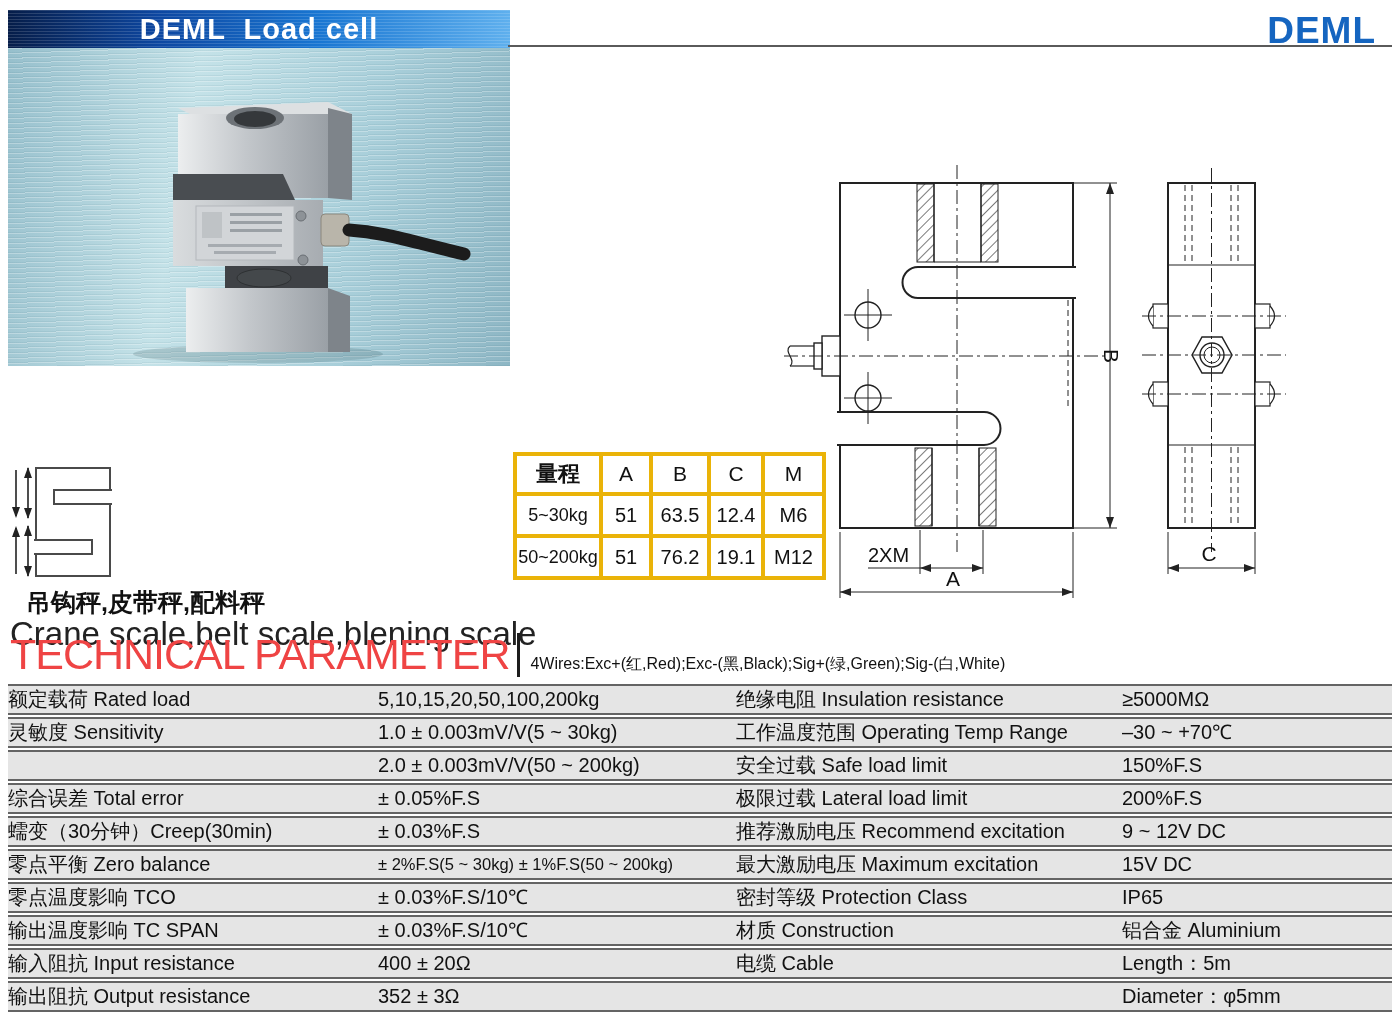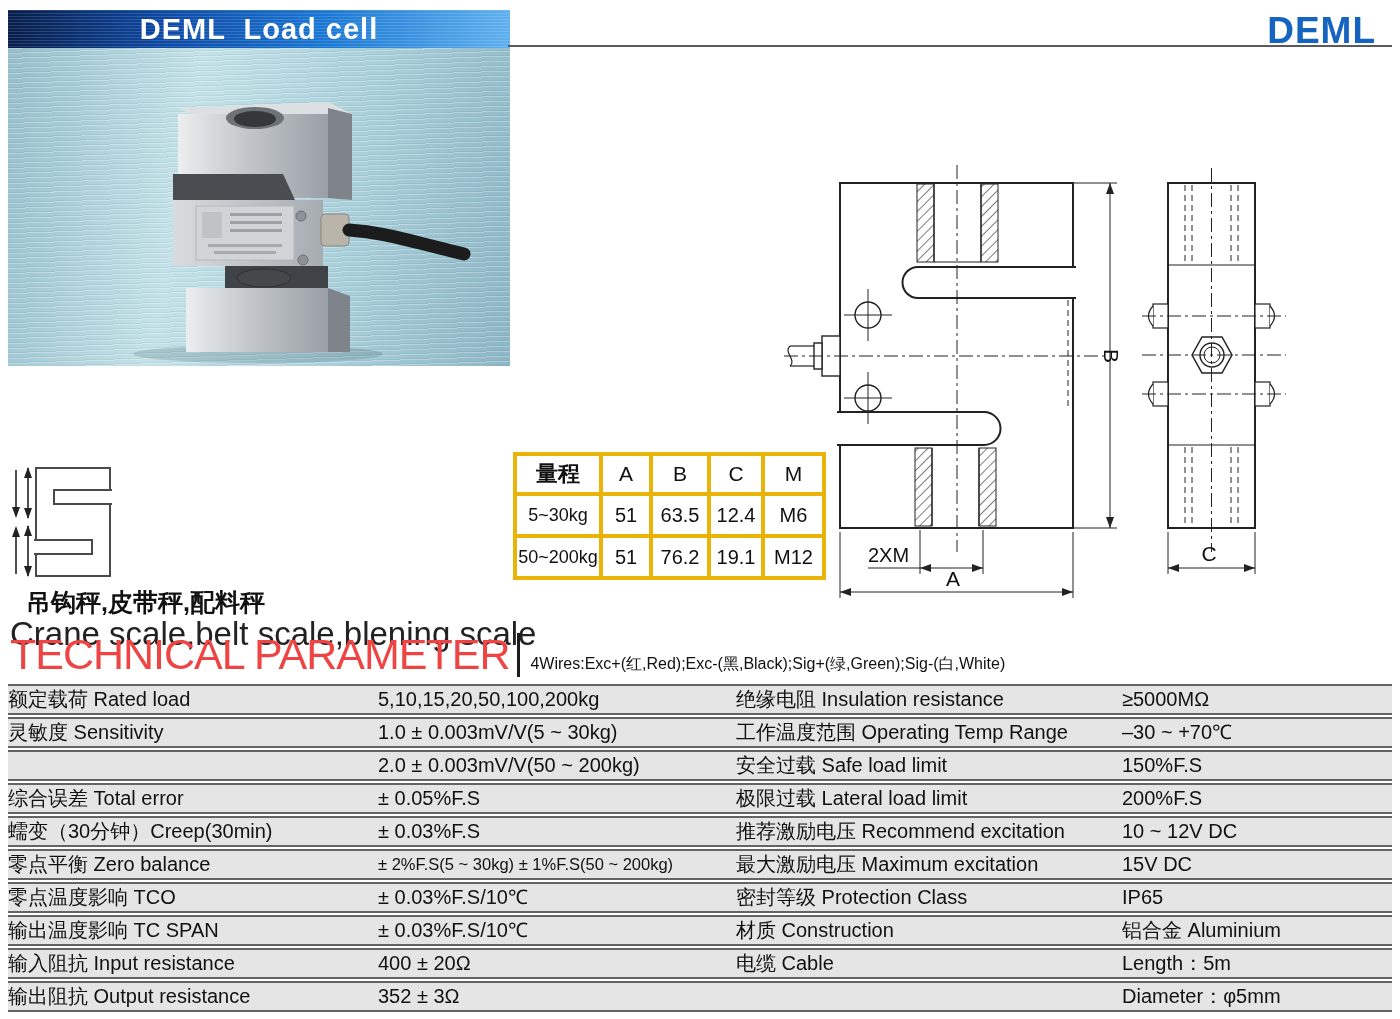--- a/index.html
+++ b/index.html
@@ -297,21 +297,21 @@
     <div class="sr">
       <div class="sl">综合误差 Total error</div>
       <div class="sv">± 0.05%F.S</div>
       <div class="sl2">极限过载 Lateral load limit</div>
       <div class="sv2">200%F.S</div>
     </div>
     <div class="sr">
       <div class="sl">蠕变（30分钟）Creep(30min)</div>
       <div class="sv">± 0.03%F.S</div>
       <div class="sl2">推荐激励电压 Recommend excitation</div>
-      <div class="sv2">10 ~ 12V DC</div>
+      <div class="sv2">9 ~ 12V DC</div>
     </div>
     <div class="sr small">
       <div class="sl">零点平衡 Zero balance</div>
       <div class="sv">± 2%F.S(5 ~ 30kg) ± 1%F.S(50 ~ 200kg)</div>
       <div class="sl2">最大激励电压 Maximum excitation</div>
       <div class="sv2">15V DC</div>
     </div>
     <div class="sr">
       <div class="sl">零点温度影响 TCO</div>
       <div class="sv">± 0.03%F.S/10℃</div>

